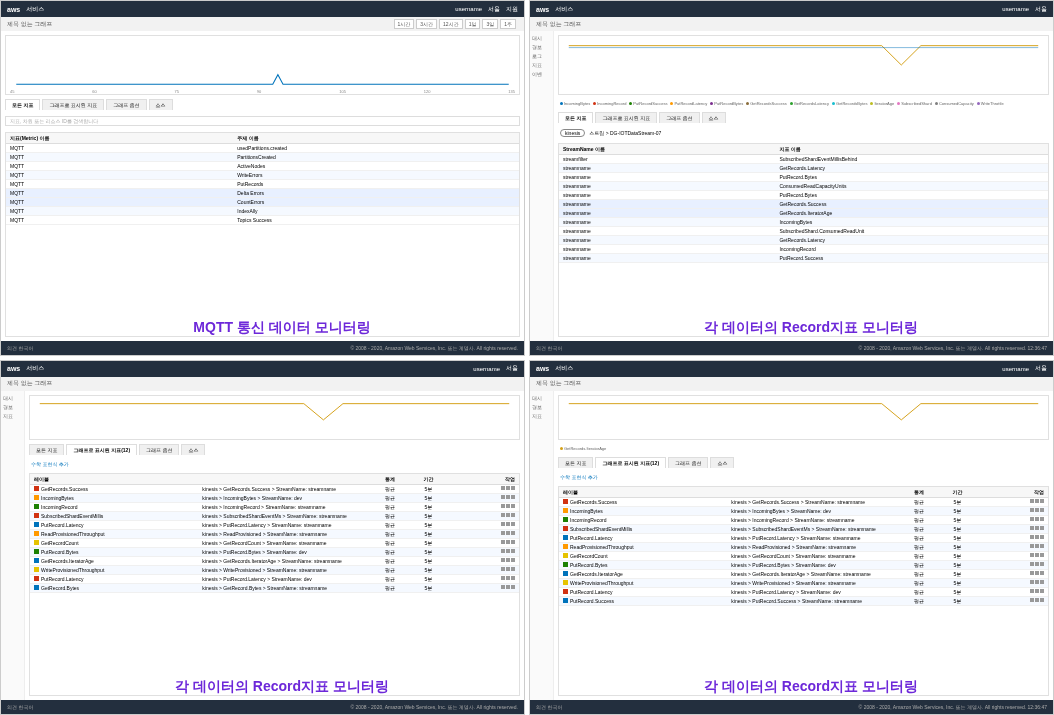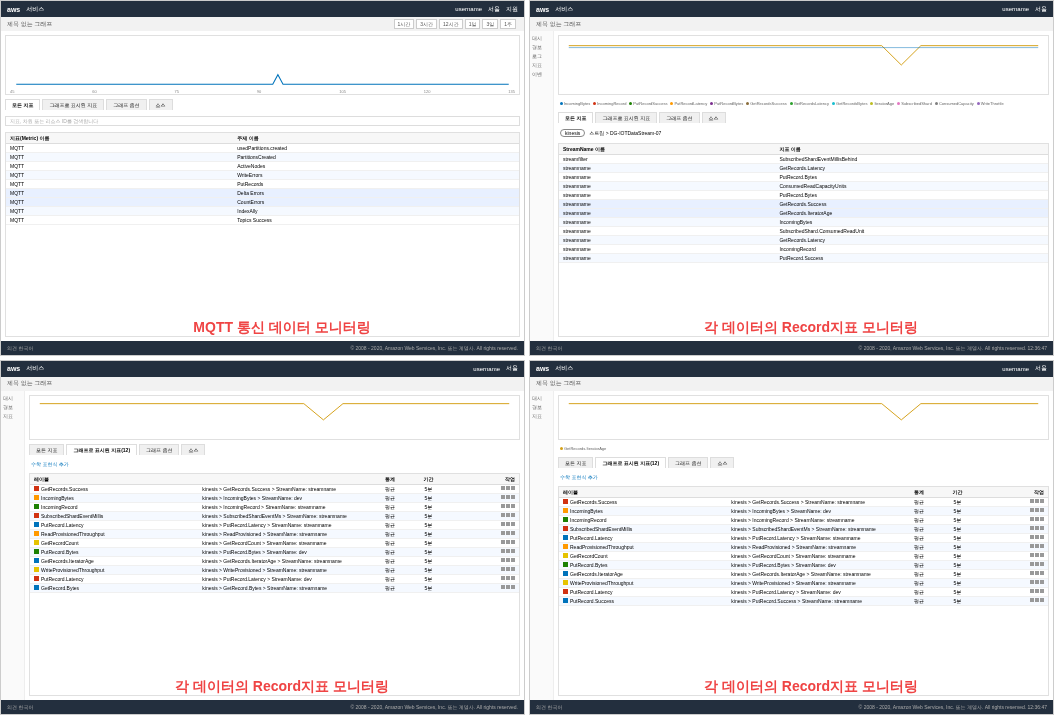--- a/index.html
+++ b/index.html
@@ -34,21 +34,21 @@
   .col-v1 { width: 8%; text-align: center; }
   .col-v2 { width: 8%; text-align: center; }
   .col-act { width: 14%; text-align: right; display: flex; gap: 1px; justify-content: flex-end; }
   .sq { width: 5px; height: 5px; display: inline-block; }
   .sq-red { background: #d13212; }
   .sq-orange { background: #ff9900; }
   .sq-green { background: #1d8102; }
   .sq-blue { background: #0073bb; }
   .sq-yellow { background: #e6c300; }
   .icon-mini { width: 4px; height: 4px; background: #999; display: inline-block; }
-  .caption { position: absolute; bottom: 18px; left: 50%; transform: translateX(-50%); color: #ef4444; font-size: 14px; font-weight: bold; white-space: nowrap; z-index: 10; padding-left: 39px; }
+  .caption { position: absolute; bottom: 18px; left: 50%; transform: translateX(-50%); color: #6d28d9; font-size: 14px; font-weight: bold; white-space: nowrap; z-index: 10; padding-left: 39px; }
   .bottombar { background: #232f3e; color: #aaa; height: 14px; font-size: 5px; display: flex; align-items: center; justify-content: space-between; padding: 0 6px; }
   .search-bar { background: #fff; border: 1px solid #ddd; height: 10px; margin: 2px 0; font-size: 5px; padding: 0 4px; color: #aaa; display: flex; align-items: center; }
   .toolbar { display: flex; justify-content: flex-end; gap: 2px; font-size: 5px; padding: 2px; }
   .tool-btn { border: 1px solid #ccc; padding: 1px 3px; background: #fff; }
   .legend { display: flex; flex-wrap: wrap; gap: 3px; font-size: 4px; color: #666; padding: 2px; }
   .legend-item { display: flex; align-items: center; gap: 1px; }
   .legend-dot { width: 3px; height: 3px; border-radius: 50%; }
   .filter-row { display: flex; gap: 4px; font-size: 5px; padding: 2px; align-items: center; }
   .pill { border: 1px solid #888; border-radius: 8px; padding: 0 4px; font-size: 5px; }
 </style>

